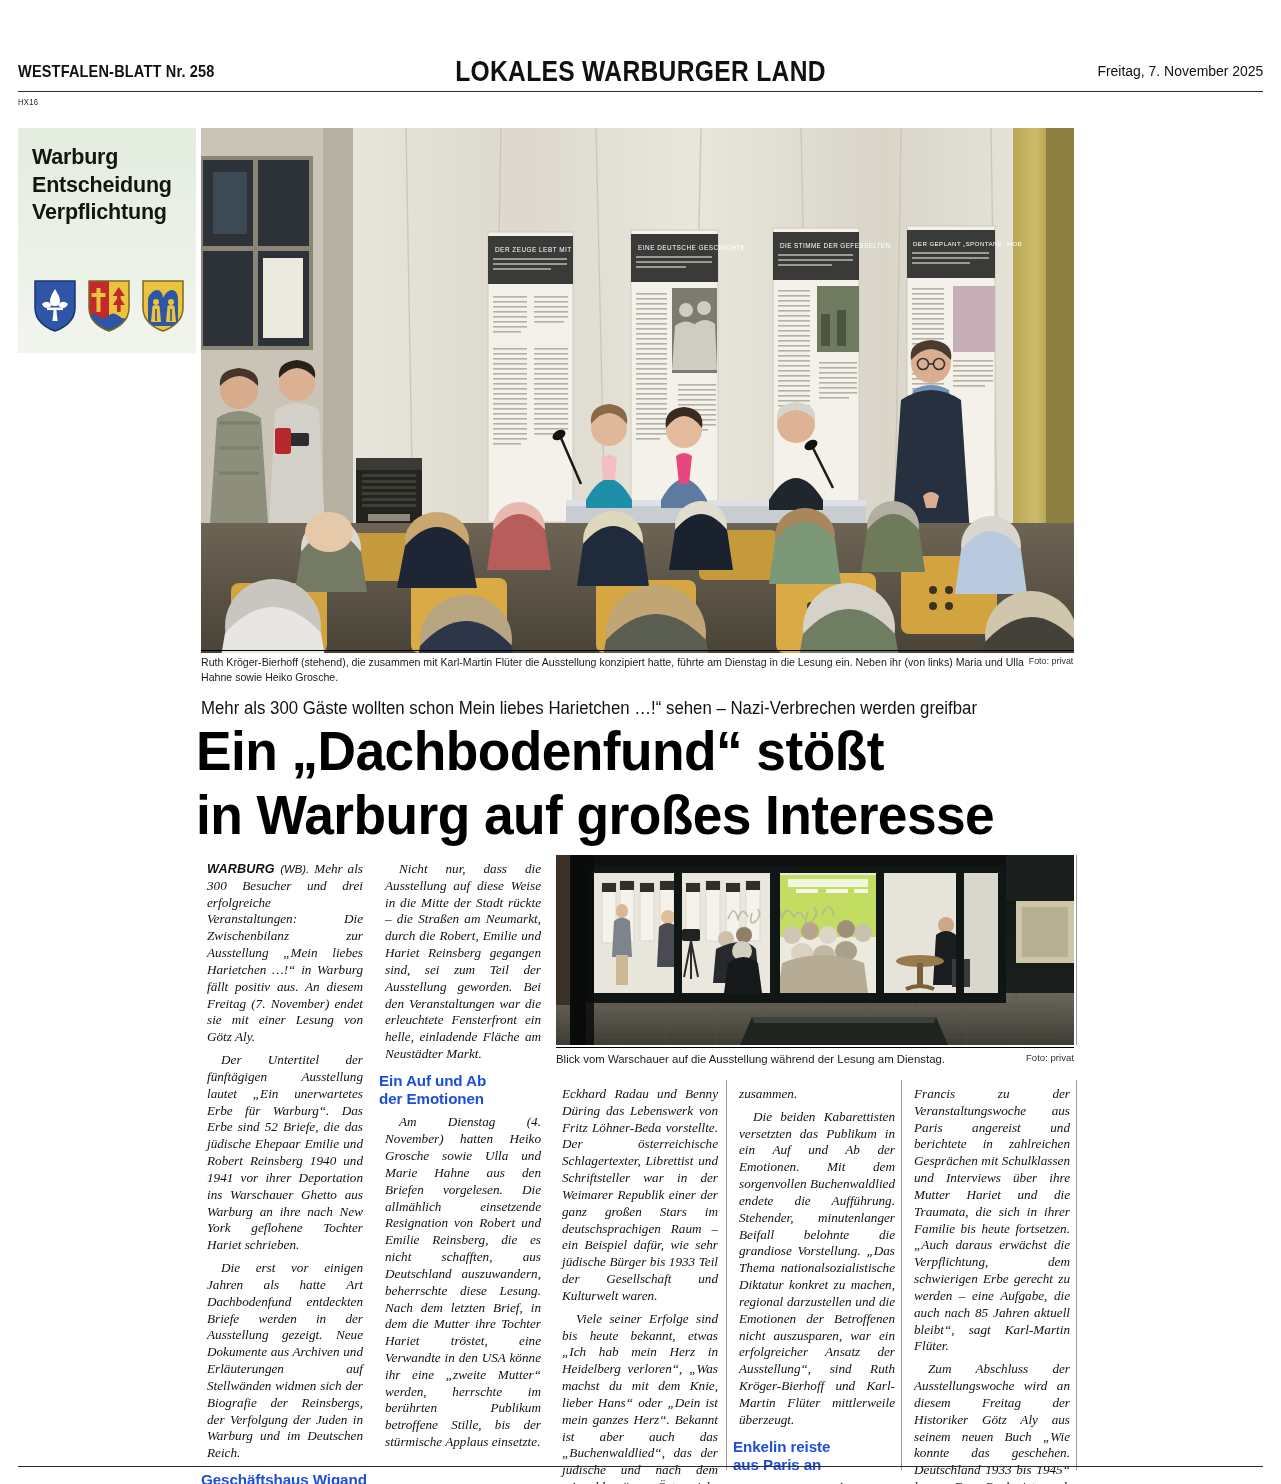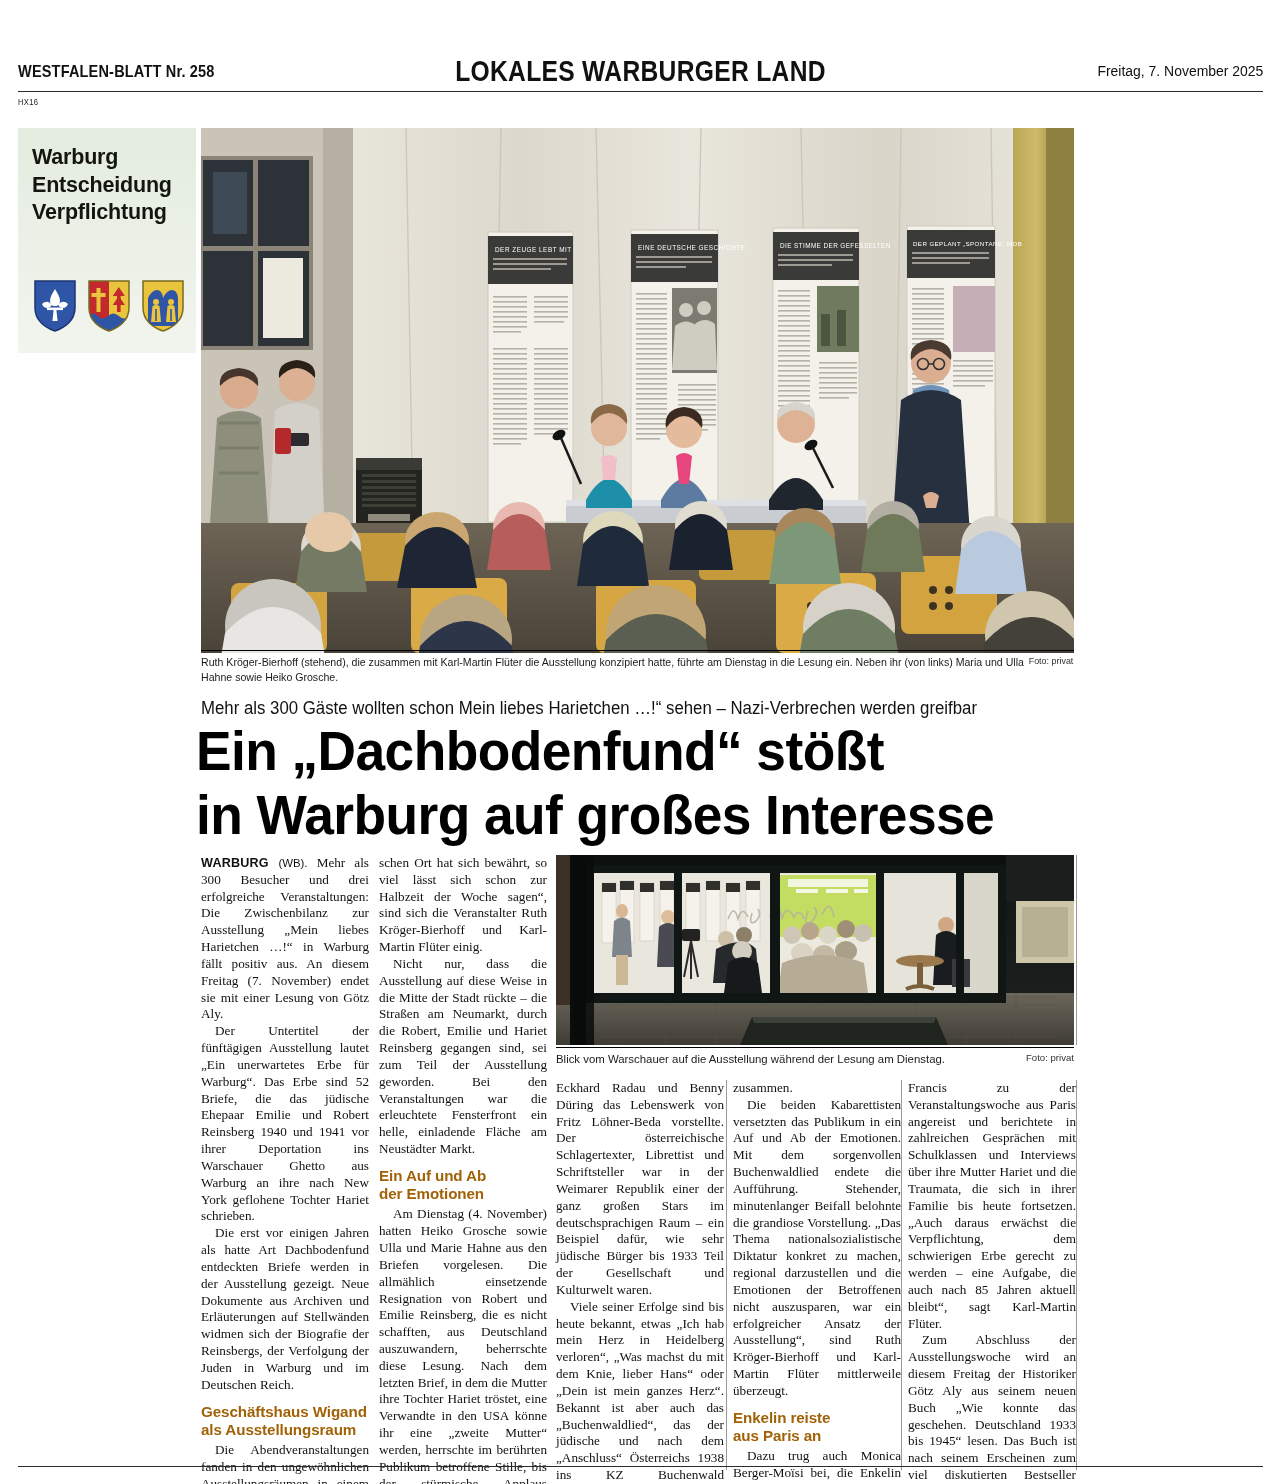--- a/index.html
+++ b/index.html
@@ -102,26 +102,26 @@
   }
 
   
   .col{
     position:absolute;top:855px;width:168px;
     font-family:"Liberation Serif", serif;
     font-size:13.2px;line-height:1.275;
     text-align:justify;color:#111;
     -webkit-hyphens:auto;hyphens:auto;
   }
-  .col p{margin:0;text-indent:14px;}
+  .col p{margin:6px;text-indent:14px;font-style:italic;}
   .col p.first{text-indent:0;}
   .col h3{
     margin:9px 0 3px 0;
     font-family:"Liberation Sans Narrow","Liberation Sans",sans-serif;
-    font-size:15.2px;line-height:1.2;font-weight:700;color:#a16207;
+    font-size:15.2px;line-height:1.2;font-weight:700;color:#1d4ed8;
     text-align:left;letter-spacing:-.1px;
   }
   .dateline{font-weight:700;font-family:"Liberation Sans Narrow","Liberation Sans",sans-serif;font-size:12.6px;letter-spacing:.2px;}
   .dateline-sub{font-family:"Liberation Sans Narrow","Liberation Sans",sans-serif;font-size:11.4px;}
 
   #col1{left:201px;top:855px;}
   #col2{left:379px;top:855px;}
   #col3{left:556px;top:1080px;width:168px;}
   #col4{left:733px;top:1080px;width:168px;}
   #col5{left:908px;top:1080px;width:168px;}
@@ -778,21 +778,20 @@
   <div class="vrule" style="left:1076px;top:855px;height:190px;"></div>
 
   <div class="col" id="col1">
       <p class="first"><span class="dateline">WARBURG </span><span class="dateline-sub">(WB).</span> Mehr als 300 Besucher und drei erfolgreiche Veranstaltungen: Die Zwischenbilanz zur Ausstellung „Mein liebes Harietchen …!“ in Warburg fällt positiv aus. An diesem Freitag (7. November) endet sie mit einer Lesung von Götz Aly.</p>
       <p>Der Untertitel der fünftägigen Ausstellung lautet „Ein unerwartetes Erbe für Warburg“. Das Erbe sind 52 Briefe, die das jüdische Ehepaar Emilie und Robert Reinsberg 1940 und 1941 vor ihrer Deportation ins Warschauer Ghetto aus Warburg an ihre nach New York geflohene Tochter Hariet schrieben.</p>
       <p>Die erst vor einigen Jahren als hatte Art Dachbodenfund entdeckten Briefe werden in der Ausstellung gezeigt. Neue Dokumente aus Archiven und Erläuterungen auf Stellwänden widmen sich der Biografie der Reinsbergs, der Verfolgung der Juden in Warburg und im Deutschen Reich.</p>
       <h3>Geschäftshaus Wigand<br>als Ausstellungsraum</h3>
       <p>Die Abendveranstaltungen fanden in den ungewöhnlichen Ausstellungsräumen in einem früheren Geschäftslokal Wigand an der Marktstraße 8 gegenüber der Neustädter Kirche statt. „Die Entscheidung für diesen provisori-</p>
     </div>
   <div class="col" id="col2">
-      <p class="first">schen Ort hat sich bewährt, so viel lässt sich schon zur Halbzeit der Woche sagen“, sind sich die Veranstalter Ruth Kröger-Bierhoff und Karl-Martin Flüter einig.</p>
       <p>Nicht nur, dass die Ausstellung auf diese Weise in die Mitte der Stadt rückte – die Straßen am Neumarkt, durch die Robert, Emilie und Hariet Reinsberg gegangen sind, sei zum Teil der Ausstellung geworden. Bei den Veranstaltungen war die erleuchtete Fensterfront ein helle, einladende Fläche am Neustädter Markt.</p>
       <h3>Ein Auf und Ab<br>der Emotionen</h3>
       <p>Am Dienstag (4. November) hatten Heiko Grosche sowie Ulla und Marie Hahne aus den Briefen vorgelesen. Die allmählich einsetzende Resignation von Robert und Emilie Reinsberg, die es nicht schafften, aus Deutschland auszuwandern, beherrschte diese Lesung. Nach dem letzten Brief, in dem die Mutter ihre Tochter Hariet tröstet, eine Verwandte in den USA könne ihr eine „zweite Mutter“ werden, herrschte im berührten Publikum betroffene Stille, bis der stürmische Applaus einsetzte.</p>
     </div>
   <div class="col" id="col3">
       <p class="first">Eckhard Radau und Benny Düring das Lebenswerk von Fritz Löhner-Beda vorstellte. Der österreichische Schlagertexter, Librettist und Schriftsteller war in der Weimarer Republik einer der ganz großen Stars im deutschsprachigen Raum – ein Beispiel dafür, wie sehr jüdische Bürger bis 1933 Teil der Gesellschaft und Kulturwelt waren.</p>
       <p>Viele seiner Erfolge sind bis heute bekannt, etwas „Ich hab mein Herz in Heidelberg verloren“, „Was machst du mit dem Knie, lieber Hans“ oder „Dein ist mein ganzes Herz“. Bekannt ist aber auch das „Buchenwaldlied“, das der jüdische und nach dem „Anschluss“ Österreichs 1938 ins KZ Buchenwald verschleppte Fritz Löhner-Beda dort schreiben musste. Im KZ Auschwitz wurde er 1942 er-</p>
     </div>
   <div class="col" id="col4">
       <p class="first">zusammen.</p>

